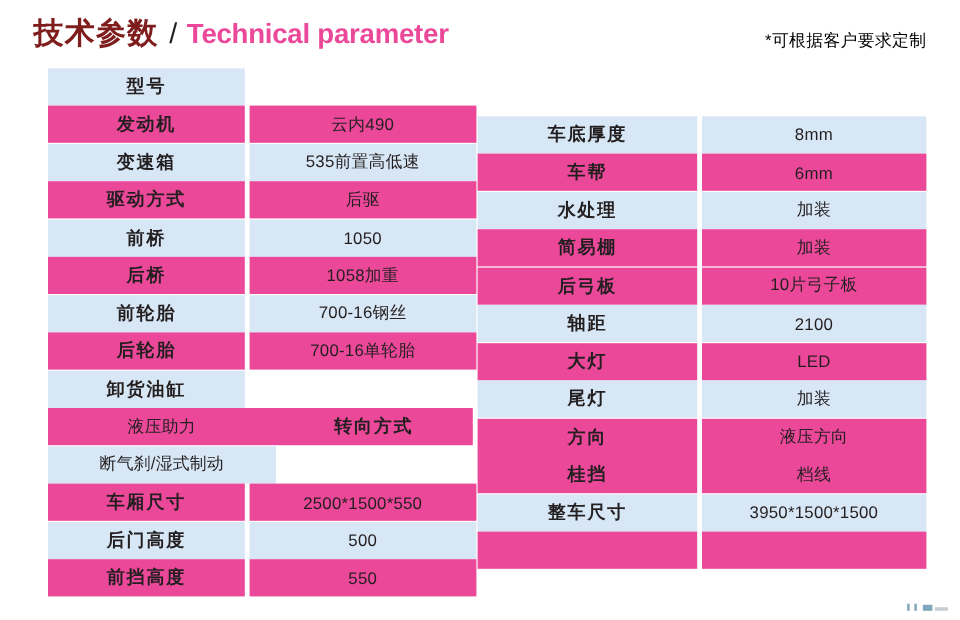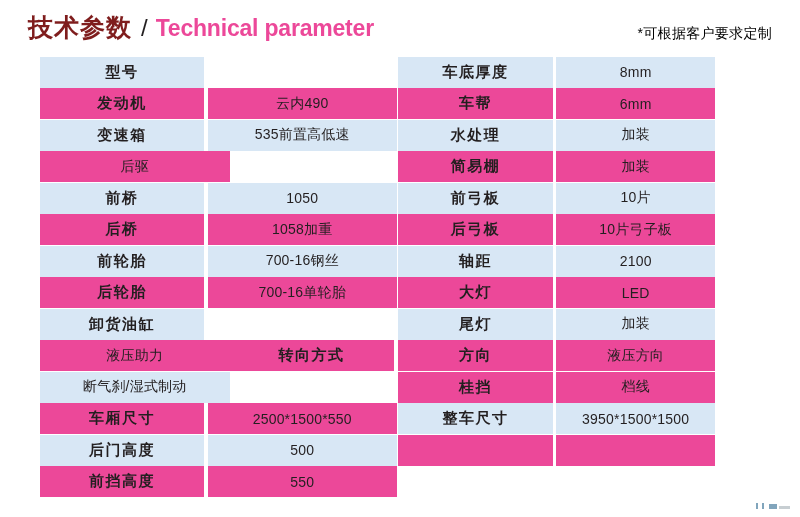--- a/index.html
+++ b/index.html
@@ -66,21 +66,21 @@
     top: 57px;
     width: 800px;
   }
   .spec-table {
     position: absolute;
     top: 0;
     border-collapse: separate;
     border-spacing: 0;
   }
   .spec-table.left  { left: 28px;  width: 419px; margin-left: 12px; }
-  .spec-table.right { left: 398px; width: 317px; }
+  .spec-table.right { left: 398px; width: 374px; margin-top: 40px; }
 
   .row {
     display: flex;
     height: 30.7px;
     margin-bottom: 0.8px;
   }
   .row.blue .cell { background: #d8e7f5; }
   .row.gray .cell { background: #ec4899; }
 
   .cell {
@@ -149,20 +149,21 @@
       </div>
       <div class="row gray">
         <div class="cell label">发动机</div>
         <div class="cell value">云内490</div>
       </div>
       <div class="row blue">
         <div class="cell label">变速箱</div>
         <div class="cell value">535前置高低速</div>
       </div>
       <div class="row gray">
+        <div class="cell label">驱动方式</div>
         <div class="cell value">后驱</div>
       </div>
       <div class="row blue">
         <div class="cell label">前桥</div>
         <div class="cell value">1050</div>
       </div>
       <div class="row gray">
         <div class="cell label">后桥</div>
         <div class="cell value">1058加重</div>
       </div>
@@ -206,24 +207,20 @@
         <div class="cell label">车帮</div>
         <div class="cell value">6mm</div>
       </div>
       <div class="row blue">
         <div class="cell label">水处理</div>
         <div class="cell value">加装</div>
       </div>
       <div class="row gray">
         <div class="cell label">简易棚</div>
         <div class="cell value">加装</div>
-      </div>
-      <div class="row blue">
-        <div class="cell label">前弓板</div>
-        <div class="cell value">10片</div>
       </div>
       <div class="row gray">
         <div class="cell label">后弓板</div>
         <div class="cell value">10片弓子板</div>
       </div>
       <div class="row blue">
         <div class="cell label">轴距</div>
         <div class="cell value">2100</div>
       </div>
       <div class="row gray">

